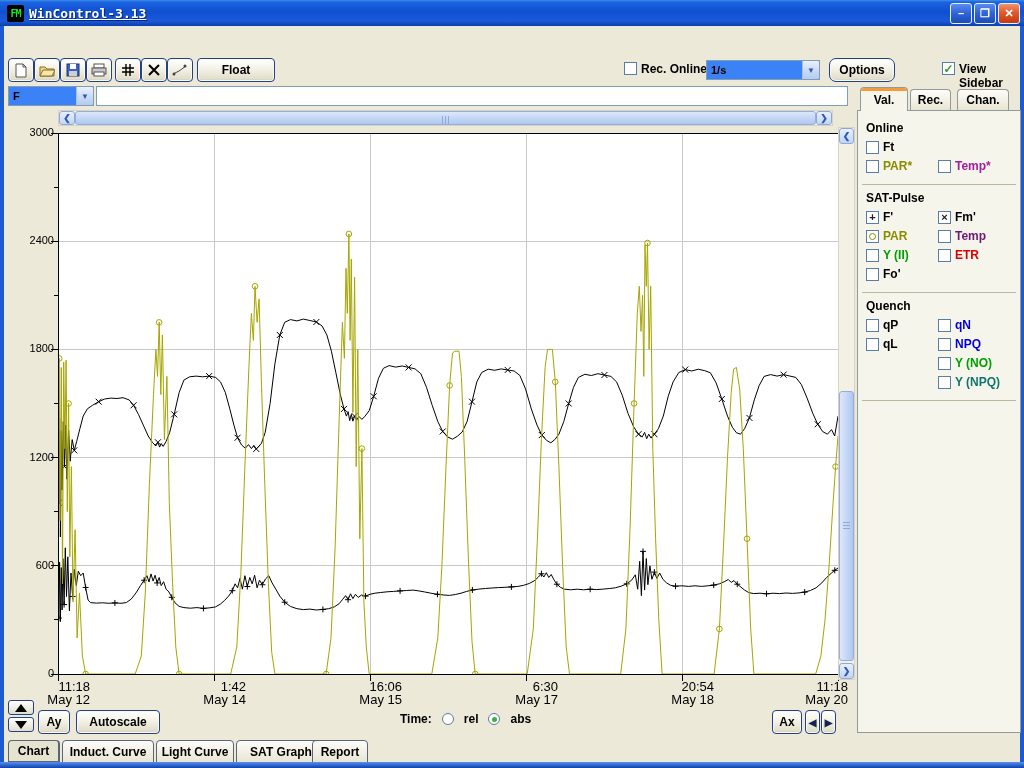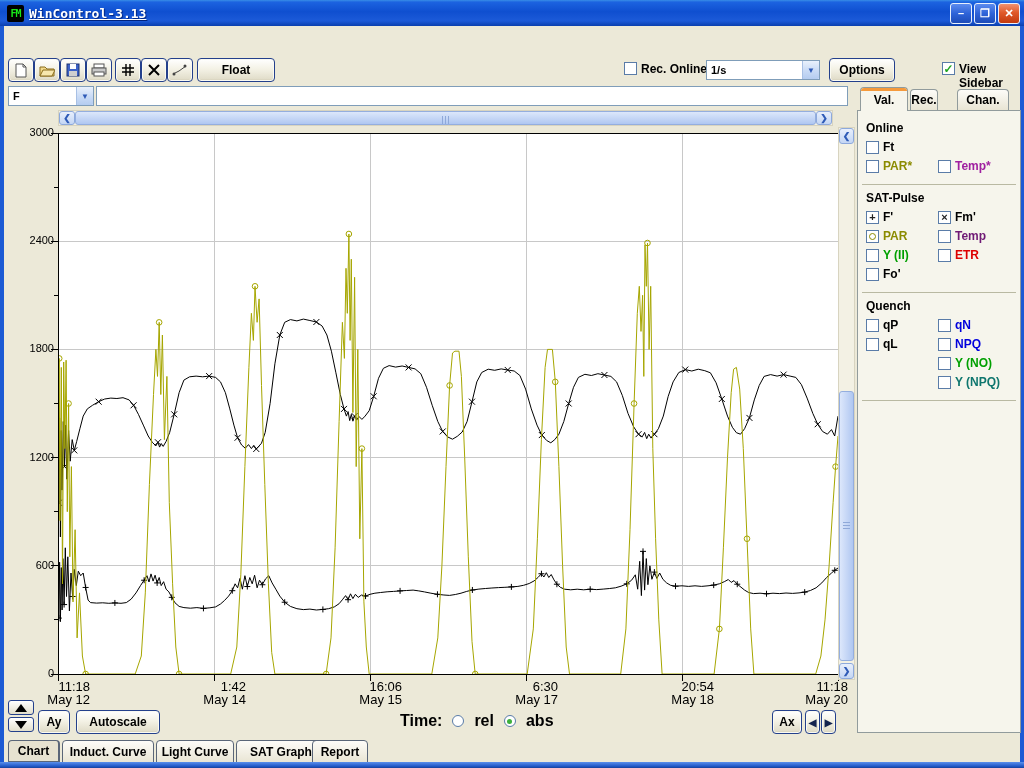--- a/index.html
+++ b/index.html
@@ -25,21 +25,21 @@
     font:12px "DejaVu Sans Mono",monospace;display:flex;align-items:center;gap:16px;}
   .menubar span{padding:1px 2px;}
   
   .xp-btn{position:absolute;height:24px;border:1px solid #24408C;border-radius:4px;
     background:linear-gradient(180deg,#FFFFFF 0%,#F4F2E6 45%,#E2DECB 90%,#CEC8B0 100%);
     box-shadow:inset 0 0 0 1px #FAFAF2;
     display:flex;align-items:center;justify-content:center;font-weight:bold;font-size:12px;}
   .tool-ico{width:26px;height:24px;}
   .tool-ico svg{display:block;margin:auto;}
   
-  .combo{position:absolute;height:20px;background:#ffffff;border:1px solid #7F9DB9;display:flex;align-items:center;}
+  .combo{position:absolute;height:20px;background:#3b82f6;border:1px solid #7F9DB9;display:flex;align-items:center;}
   .combo .val{flex:1;padding-left:4px;font-weight:bold;font-size:11px;}
   .combo .drop{width:17px;height:100%;border-left:1px solid #A8C0E4;border-radius:0 1px 1px 0;
     background:linear-gradient(180deg,#E9F1FC 0%,#CBDCF6 50%,#B4CCF0 100%);
     display:flex;align-items:center;justify-content:center;color:#2F5BB7;font-size:8px;}
   .text-field{position:absolute;height:20px;background:#fff;border:1px solid #7F9DB9;}
   
   .cbx{width:13px;height:13px;background:#fff;border:1px solid #5A7CA8;display:inline-flex;
     align-items:center;justify-content:center;font:bold 11px "Liberation Sans",sans-serif;color:#222;flex:0 0 13px;}
   .cbx .chk{color:#21A521;font-size:12px;line-height:10px;}
   .cbx .ring{width:7px;height:7px;border:1.5px solid #8B8B00;border-radius:50%;}
@@ -82,21 +82,21 @@
   .vtrack{flex:1;position:relative;}
   .vthumb{position:absolute;left:0;width:15px;top:247px;height:270px;border:1px solid #94AEDF;border-radius:3px;
     background:linear-gradient(90deg,#DCE7FB 0%,#C2D4F5 60%,#AFC7F1 100%);}
   .vthumb::after{content:"";position:absolute;top:50%;left:3px;right:3px;height:8px;margin-top:-4px;
     background:repeating-linear-gradient(180deg,#8FA9D9 0 1px,transparent 1px 3px);}
   
   .spin-btn{position:absolute;left:4px;width:26px;height:15px;border:1px solid #24408C;border-radius:3px;
     background:linear-gradient(180deg,#FFF,#E2DECB);display:flex;align-items:center;justify-content:center;}
   .tri-up{width:0;height:0;border-left:6px solid transparent;border-right:6px solid transparent;border-bottom:8px solid #000;}
   .tri-down{width:0;height:0;border-left:6px solid transparent;border-right:6px solid transparent;border-top:8px solid #000;}
-  .time-group{position:absolute;left:396px;top:604px;display:flex;align-items:center;gap:10px;font-weight:bold;font-size:16px;}
+  .time-group{position:absolute;left:396px;top:604px;display:flex;align-items:center;gap:10px;font-weight:bold;font-size:12px;}
   .nav-arrow{color:#14244E;font-size:10px;}
   
   .btab{position:absolute;top:714px;height:23px;border:1px solid #5A6678;border-radius:4px 4px 0 0;
     background:linear-gradient(180deg,#FDFCF8,#E9E5D4);display:flex;align-items:center;justify-content:center;
     font-weight:bold;font-size:12px;}
   .btab.active{background:#E6E2D0;border-width:1px 2px 2px 1px;}
   .taskbar{position:absolute;left:0;bottom:0;width:1024px;height:6px;
     background:linear-gradient(180deg,#5A8FEC 0%,#2159C8 70%,#16419A 100%);}
 </style>
 </head>
@@ -163,36 +163,36 @@
     <div class="xp-btn" style="left:193px;top:32px;width:78px;">Float</div>
 
     <div class="cb-row" style="left:581px;top:36px;">
       <span class="cbx"></span>
       <span>Rec. Online:</span>
     </div>
     <div class="combo" style="left:702px;top:34px;width:114px;">
       <span class="val">1/s</span>
       <span class="drop">▼</span>
     </div>
-    <div class="xp-btn" style="left:825px;top:32px;width:66px;">Options</div>
+    <div class="xp-btn" style="left:825px;top:32px;width:66px;border-radius:7px;">Options</div>
     <div class="cb-row" style="left:899px;top:36px;">
       <span class="cbx">
           <span class="chk">✓</span>
         </span>
       <span>View Sidebar</span>
     </div>
 
     <div class="combo" style="left:4px;top:60px;width:86px;">
       <span class="val">F</span>
       <span class="drop">▼</span>
     </div>
     <div class="text-field" style="left:92px;top:60px;width:752px;"></div>
 
     <div class="sb-tab active" style="left:856px;width:48px;">Val.</div>
-    <div class="sb-tab" style="left:906px;width:28px;">Rec.</div>
+    <div class="sb-tab" style="left:906px;width:41px;">Rec.</div>
     <div class="sb-tab" style="left:953px;width:52px;">Chan.</div>
 
     <div class="sb-panel">
       <div id="sb-groups">
           <div class="sb-title">Online</div>
           <div class="sb-row">
             <span class="sb-item c0">
               <span class="cbx"></span>
               <span style="color: rgb(0, 0, 0);">Ft</span>
             </span>

